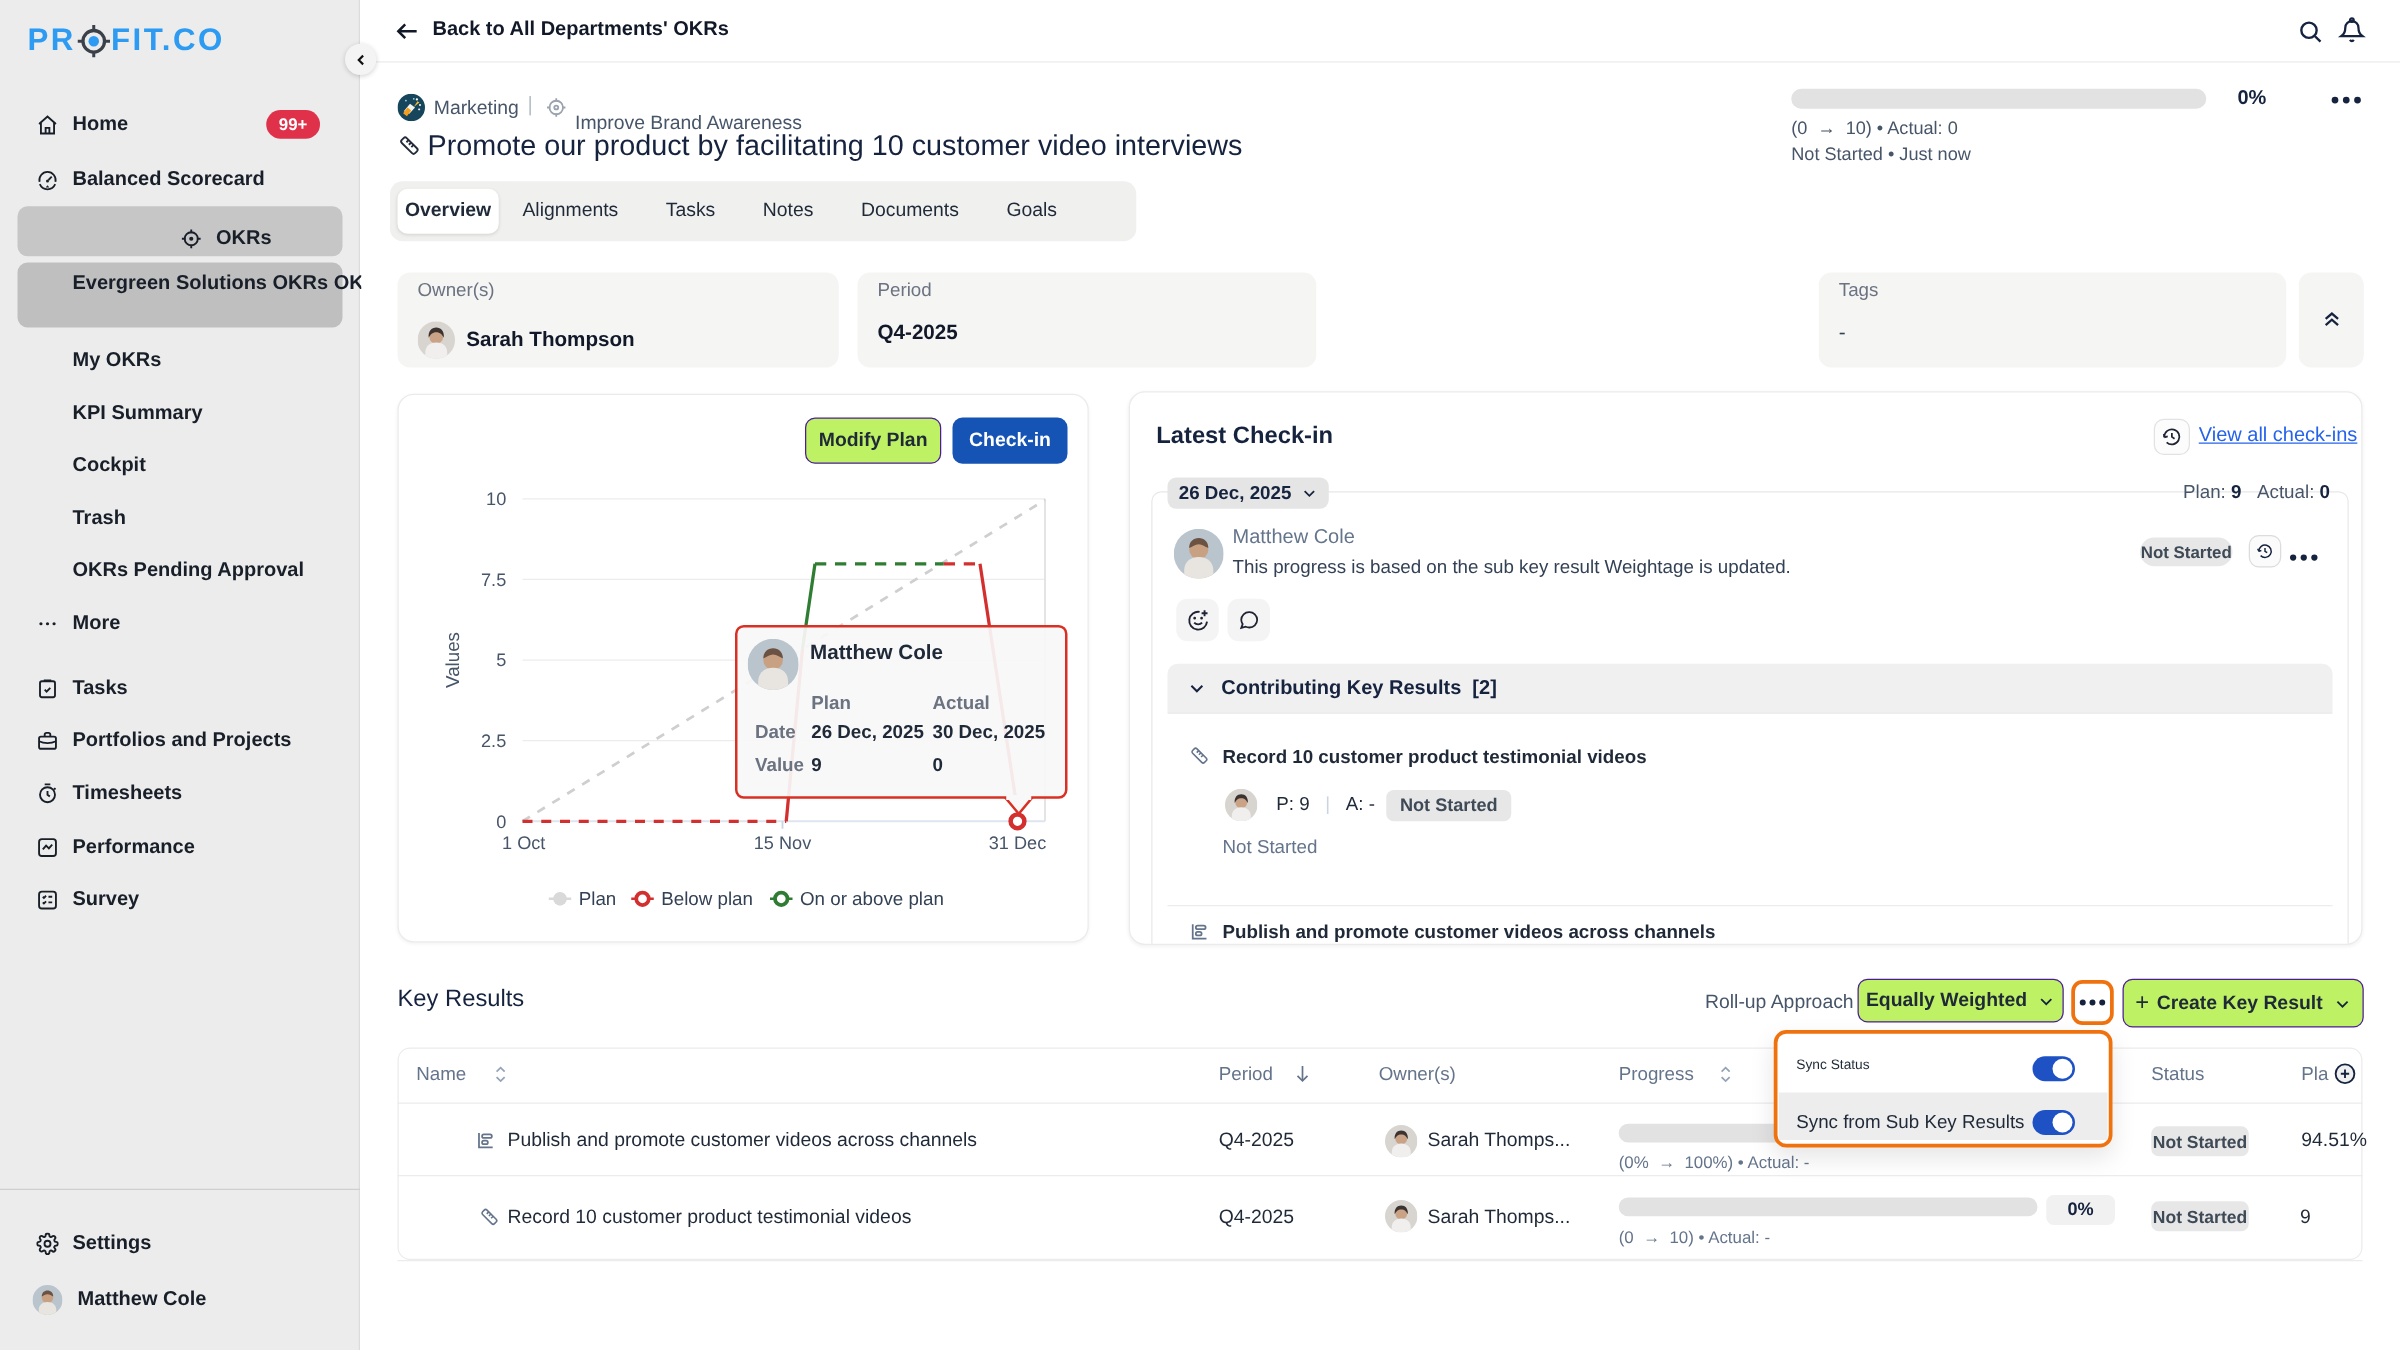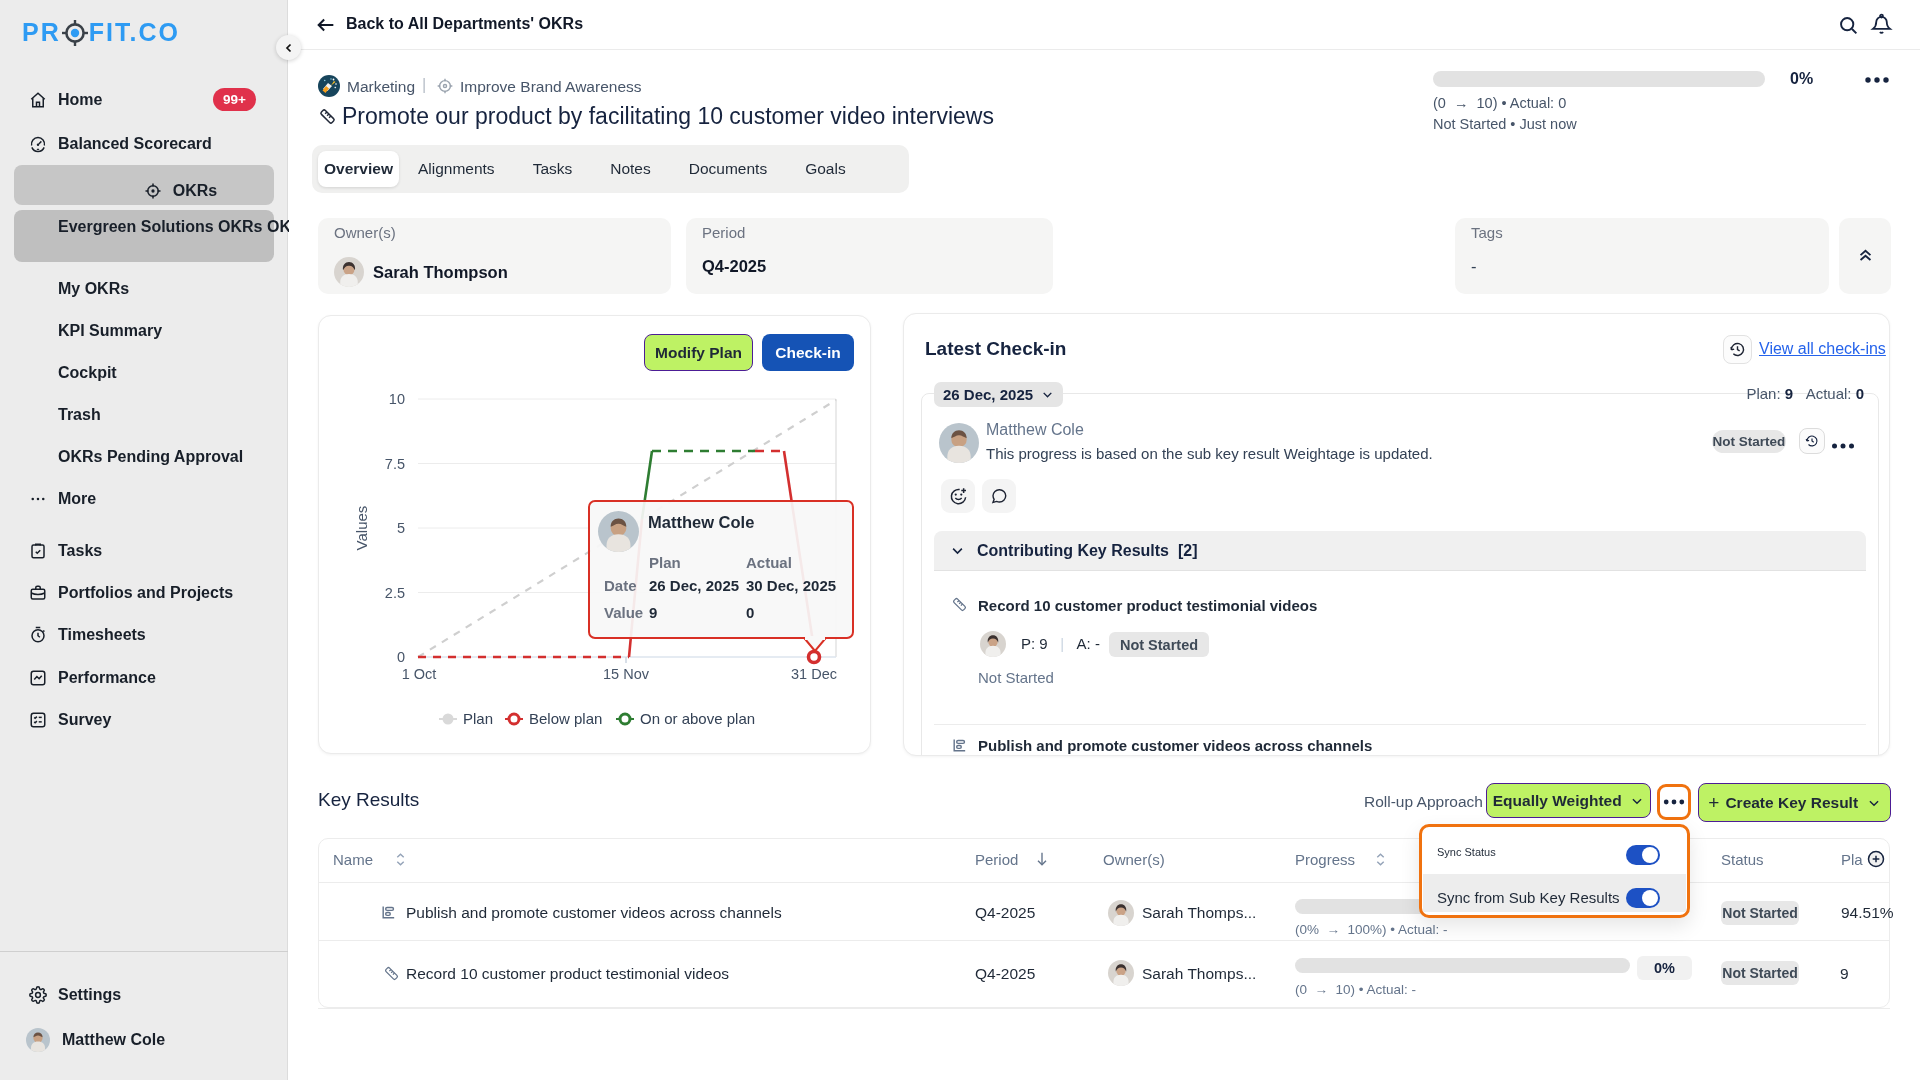--- a/index.html
+++ b/index.html
@@ -205,21 +205,21 @@
       <path d="M16.5 12.5h1.6M17.3 11.7v1.6" stroke="#fff" stroke-width="0.7"></path>
       <path d="M6 5.5h1.4M6.7 4.8v1.4" stroke="#9fd8e8" stroke-width="0.7"></path>
     </svg>
   <div style="position:absolute;left:58px;top:78px;font-size:15.5px;color:#475569;">Marketing</div>
   <div style="position:absolute;left:133px;top:75px;font-size:16.5px;color:#b9c0c9;">|</div>
   <svg style="position:absolute;left:147px;top:77px;" width="18" height="18" viewBox="0 0 24 24" fill="none" stroke="#9aa3ae" stroke-width="1.9">
       <circle cx="12" cy="12" r="7.2"></circle>
       <circle cx="12" cy="12" r="2.1"></circle>
       <path d="M12 2.2v3.4M12 18.4v3.4M2.2 12h3.4M18.4 12h3.4"></path>
     </svg>
-  <div style="position:absolute;left:171px;top:78px;font-size:15.5px;color:#475569;">Improve Brand Awareness</div>
+  <div style="position:absolute;left:171px;top:90px;font-size:15.5px;color:#475569;">Improve Brand Awareness</div>
 
   <svg style="position:absolute;left:29px;top:107px;" width="19" height="19" viewBox="0 0 24 24" fill="none" stroke="#242b3a" stroke-width="1.9">
       <g transform="rotate(45 12 12)">
         <rect x="2.5" y="8.5" width="19" height="7" rx="2.2"></rect>
         <path d="M7.5 8.5v3.2M11 8.5v3.2M14.5 8.5v3.2"></path>
       </g>
     </svg>
   <h1 id="title">Promote our product by facilitating 10 customer video interviews</h1>
 
   <div style="position:absolute;left:1144px;top:71px;width:332px;height:16px;background:#e2e2e2;border-radius:8px;"></div>

